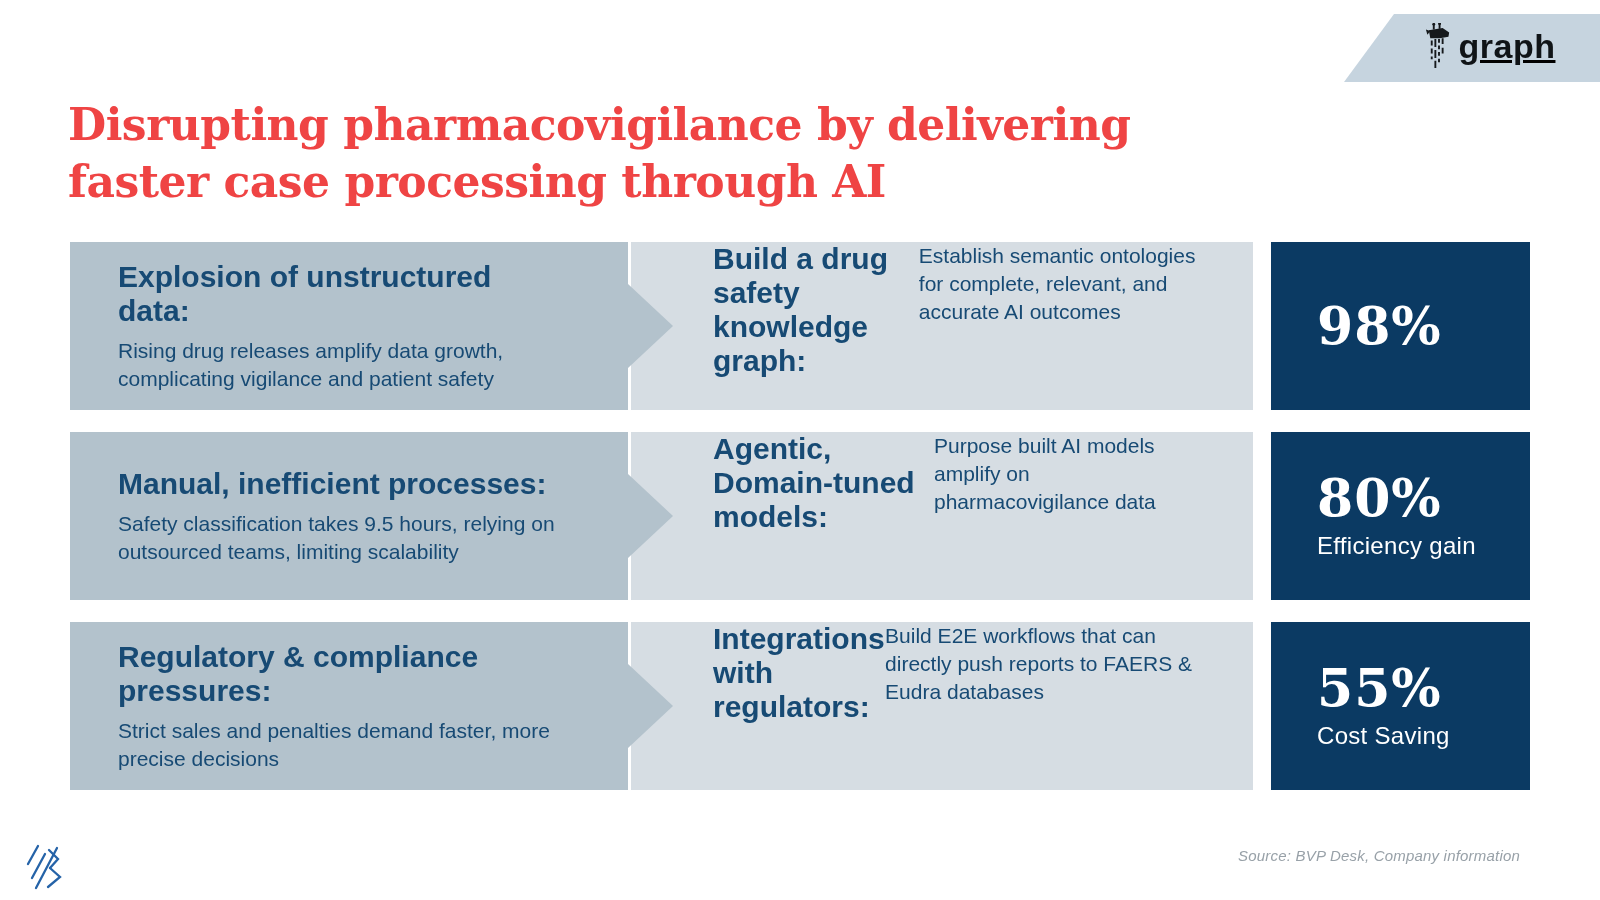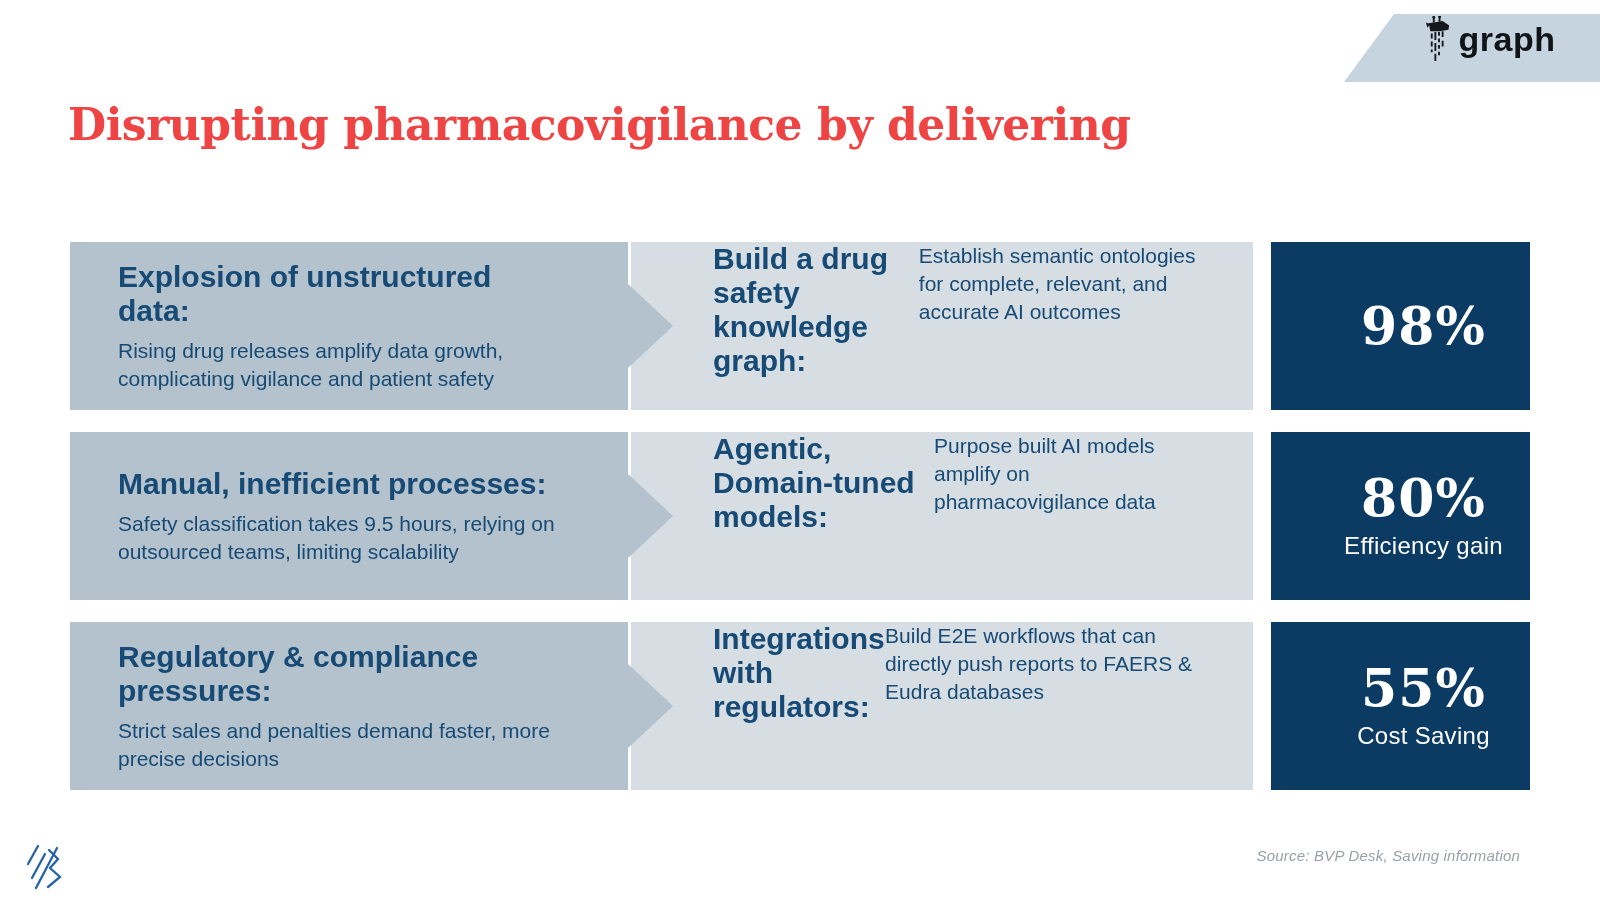--- a/index.html
+++ b/index.html
@@ -23,22 +23,22 @@
     font-weight:700;color:#ef4444;
     font-size:44px;line-height:57px;letter-spacing:-0.5px;
   }
   .title .line{white-space:nowrap;}
 
   
   .ribbon{
     position:absolute;top:14px;right:0;width:256px;height:68px;
     background:#c6d4df;
     clip-path:polygon(50px 0, 100% 0, 100% 100%, 0 100%);
-    display:flex;justify-content:center;
-    padding-left:34px;box-sizing:border-box;
+    display:flex;align-items:center;justify-content:center;
+    padding-left:34px;box-sizing:border-box;text-decoration:underline;
   }
   .brand{display:flex;align-items:flex-start;gap:4px;}
   .giraffe{display:block;margin-top:2px;}
   .brand-text{
     font-size:34px;font-weight:600;color:#101417;
     letter-spacing:0.5px;line-height:1;margin-top:8px;
   }
 
   
   .grid{position:absolute;left:70px;top:242px;width:1460px;}
@@ -67,21 +67,21 @@
     font-size:30px;font-weight:700;color:#174a74;margin-bottom:9px;
   }
   .cell-body{
     font-size:21px;font-weight:400;color:#174a74;line-height:28px;
     max-width:470px;
   }
   .stat{
     position:absolute;left:1201px;top:0;width:259px;height:168px;
     background:#0b3a63;box-sizing:border-box;
     padding-left:46px;
-    display:flex;flex-direction:column;justify-content:center;text-align:center;
+    display:flex;flex-direction:column;justify-content:center;
   }
   .stat-value{
     font-family:"DejaVu Serif", serif;font-weight:700;
     font-size:52px;line-height:1;color:#ffffff;letter-spacing:1px;
   }
   .stat-label{
     font-size:24px;color:#ffffff;margin-top:8px;letter-spacing:0.3px;
   }
 
   
@@ -91,20 +91,21 @@
     font-style:italic;font-size:15px;color:#98a1a8;letter-spacing:0.2px;
   }
 </style>
 </head>
 <body>
 
 <div class="slide">
 
   <div class="title">
     <div class="line">Disrupting pharmacovigilance by delivering</div>
+    <div class="line">faster case processing through AI</div>
   </div>
 
   <div class="ribbon">
     <div class="brand">
       <span class="giraffe">
         <svg width="32" height="48" viewBox="0 0 44 66">
           <g fill="#16191c">
             <rect x="13.5" y="1" width="2.6" height="8"></rect>
             <circle cx="14.8" cy="1.8" r="2"></circle>
             <rect x="21.5" y="0" width="2.6" height="8"></rect>
@@ -174,15 +175,15 @@
     <svg width="46" height="50" viewBox="0 0 46 50">
       <g stroke="#2563a8" stroke-width="2.3" fill="none" stroke-linecap="round" stroke-linejoin="miter">
         <path d="M4 24 L14 6"></path>
         <path d="M8 38 L21 14"></path>
         <path d="M12 48 L33 8"></path>
         <path d="M25 10 L34 19 L26 28"></path>
         <path d="M26 28 L36 37 L24 47"></path>
       </g>
     </svg>
   </div>
-  <div class="source">Source: BVP Desk, Saving information</div>
+  <div class="source">Source: BVP Desk, Company information</div>
 
 </div>
 
 </body></html>

